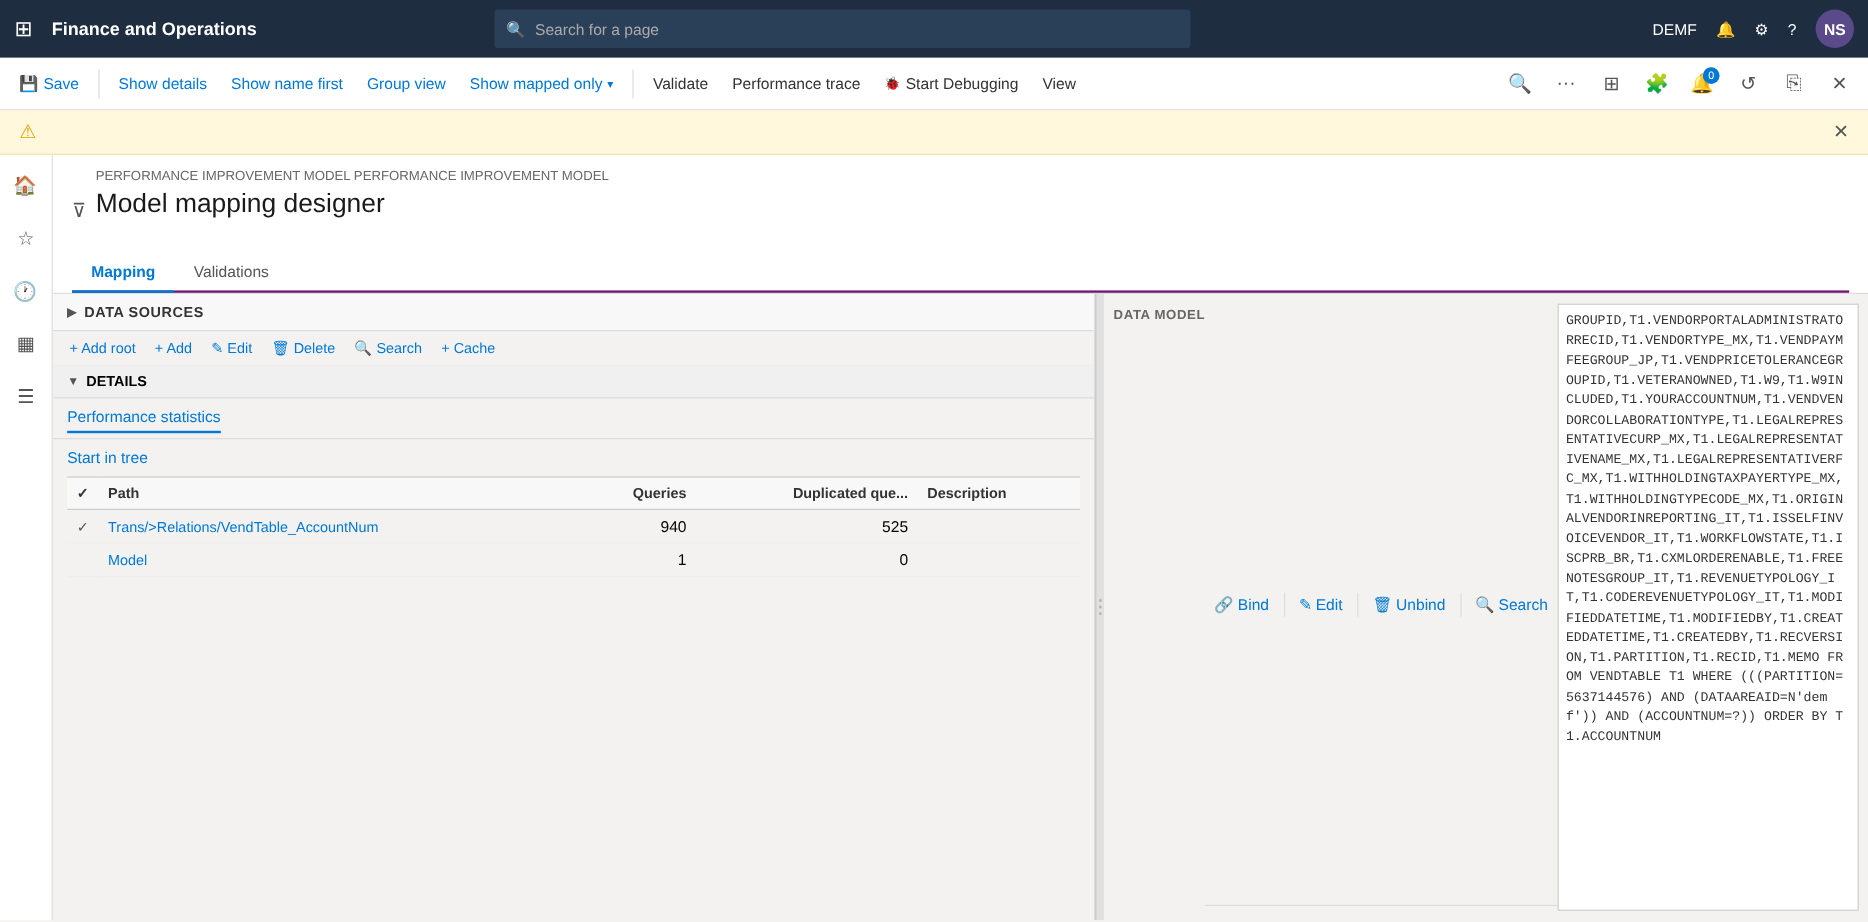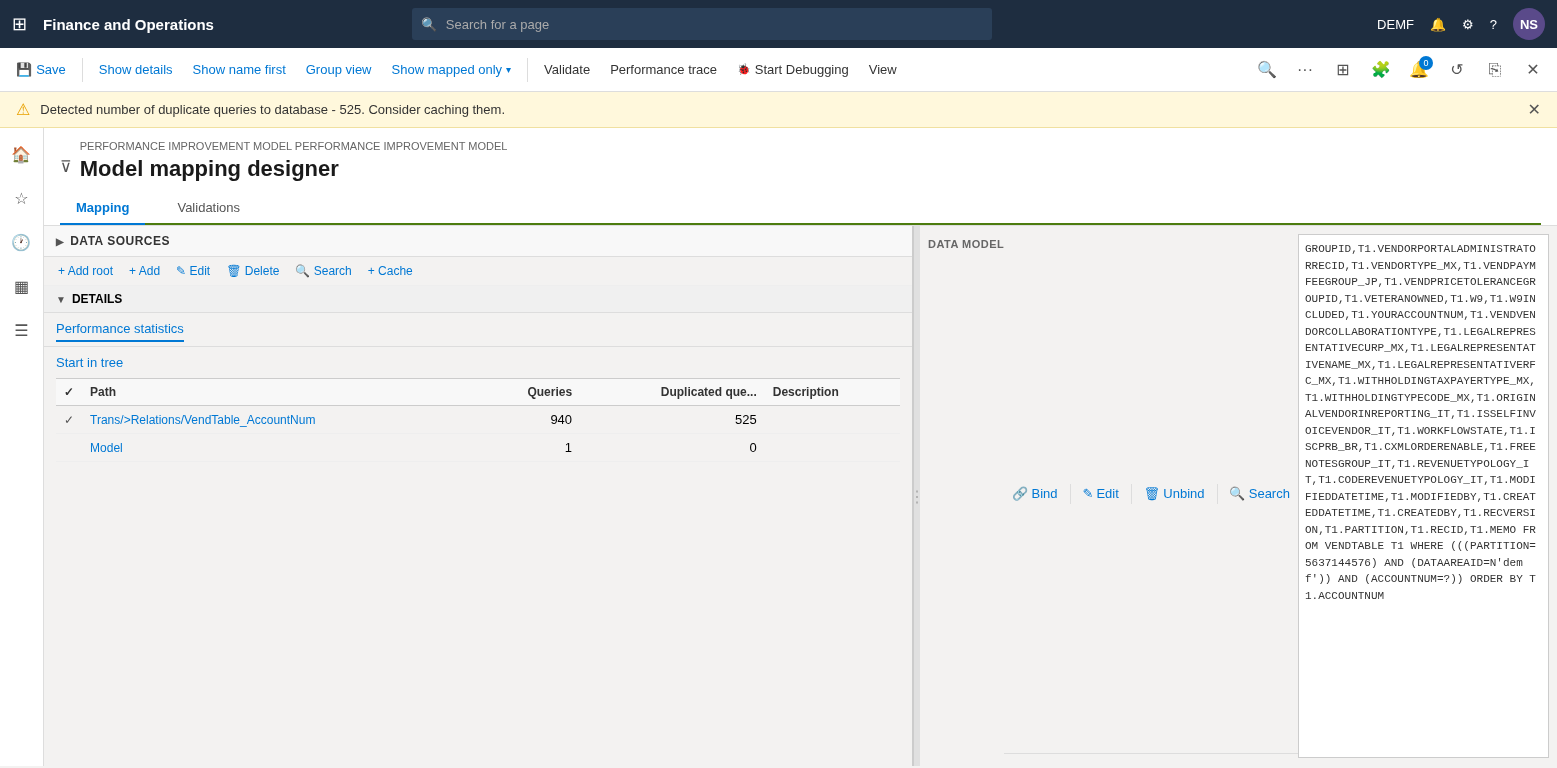--- a/index.html
+++ b/index.html
@@ -70,24 +70,24 @@
       display: flex; flex-direction: column; align-items: center; padding: 8px 0; gap: 8px;
     }
     .sidebar-icon { width: 36px; height: 36px; display: flex; align-items: center; justify-content: center; cursor: pointer; border-radius: 2px; color: #555; font-size: 16px; }
 
     
     .content { flex: 1; display: flex; flex-direction: column; overflow: hidden; }
 
     
     .page-header { padding: 12px 16px 0 16px; background: #fff; border-bottom: 1px solid #ddd; }
     .page-breadcrumb { font-size: 11px; color: #666; text-transform: uppercase; margin-bottom: 4px; }
-    .page-title { font-size: 22px; font-weight: 700; color: #1a1a1a; margin-bottom: 10px; }
-
-    
-    .tabs { display: flex; gap: 16px; border-bottom: 2px solid #4d7c0f; }
+    .page-title { font-size: 22px; font-weight: 400; color: #1a1a1a; margin-bottom: 28px; }
+
+    
+    .tabs { display: flex; gap: 0; border-bottom: 2px solid #701a75; }
     .tab {
       padding: 8px 16px; cursor: pointer; font-size: 13px; color: #555;
       border-bottom: 2px solid transparent; margin-bottom: -2px;
     }
     .tab.active { color: #0078d4; border-bottom: 2px solid #0078d4; font-weight: 600; }
 
     
     .split-pane { display: flex; flex: 1; overflow: hidden; }
     .left-pane { flex: 0 0 870px; border-right: 2px solid #ccc; display: flex; flex-direction: column; overflow: hidden; }
     .right-pane { flex: 1; display: flex; overflow: hidden; padding: 8px; }
@@ -206,21 +206,20 @@
       <span class="badge">0</span>
     </button>
     <button class="toolbar-icon-btn">↺</button>
     <button class="toolbar-icon-btn">⎘</button>
     <button class="toolbar-icon-btn">✕</button>
   </div>
 </div>
 
 <div class="warning-bar">
   <span class="warning-icon">⚠</span>
-  <span>Detected number of duplicate queries to database - 525. Consider caching them.</span>
   <span class="warning-close">✕</span>
 </div>
 
 <div class="main-layout">
 
   <div class="left-sidebar">
     <div class="sidebar-icon">🏠</div>
     <div class="sidebar-icon">☆</div>
     <div class="sidebar-icon">🕐</div>
     <div class="sidebar-icon">▦</div>

